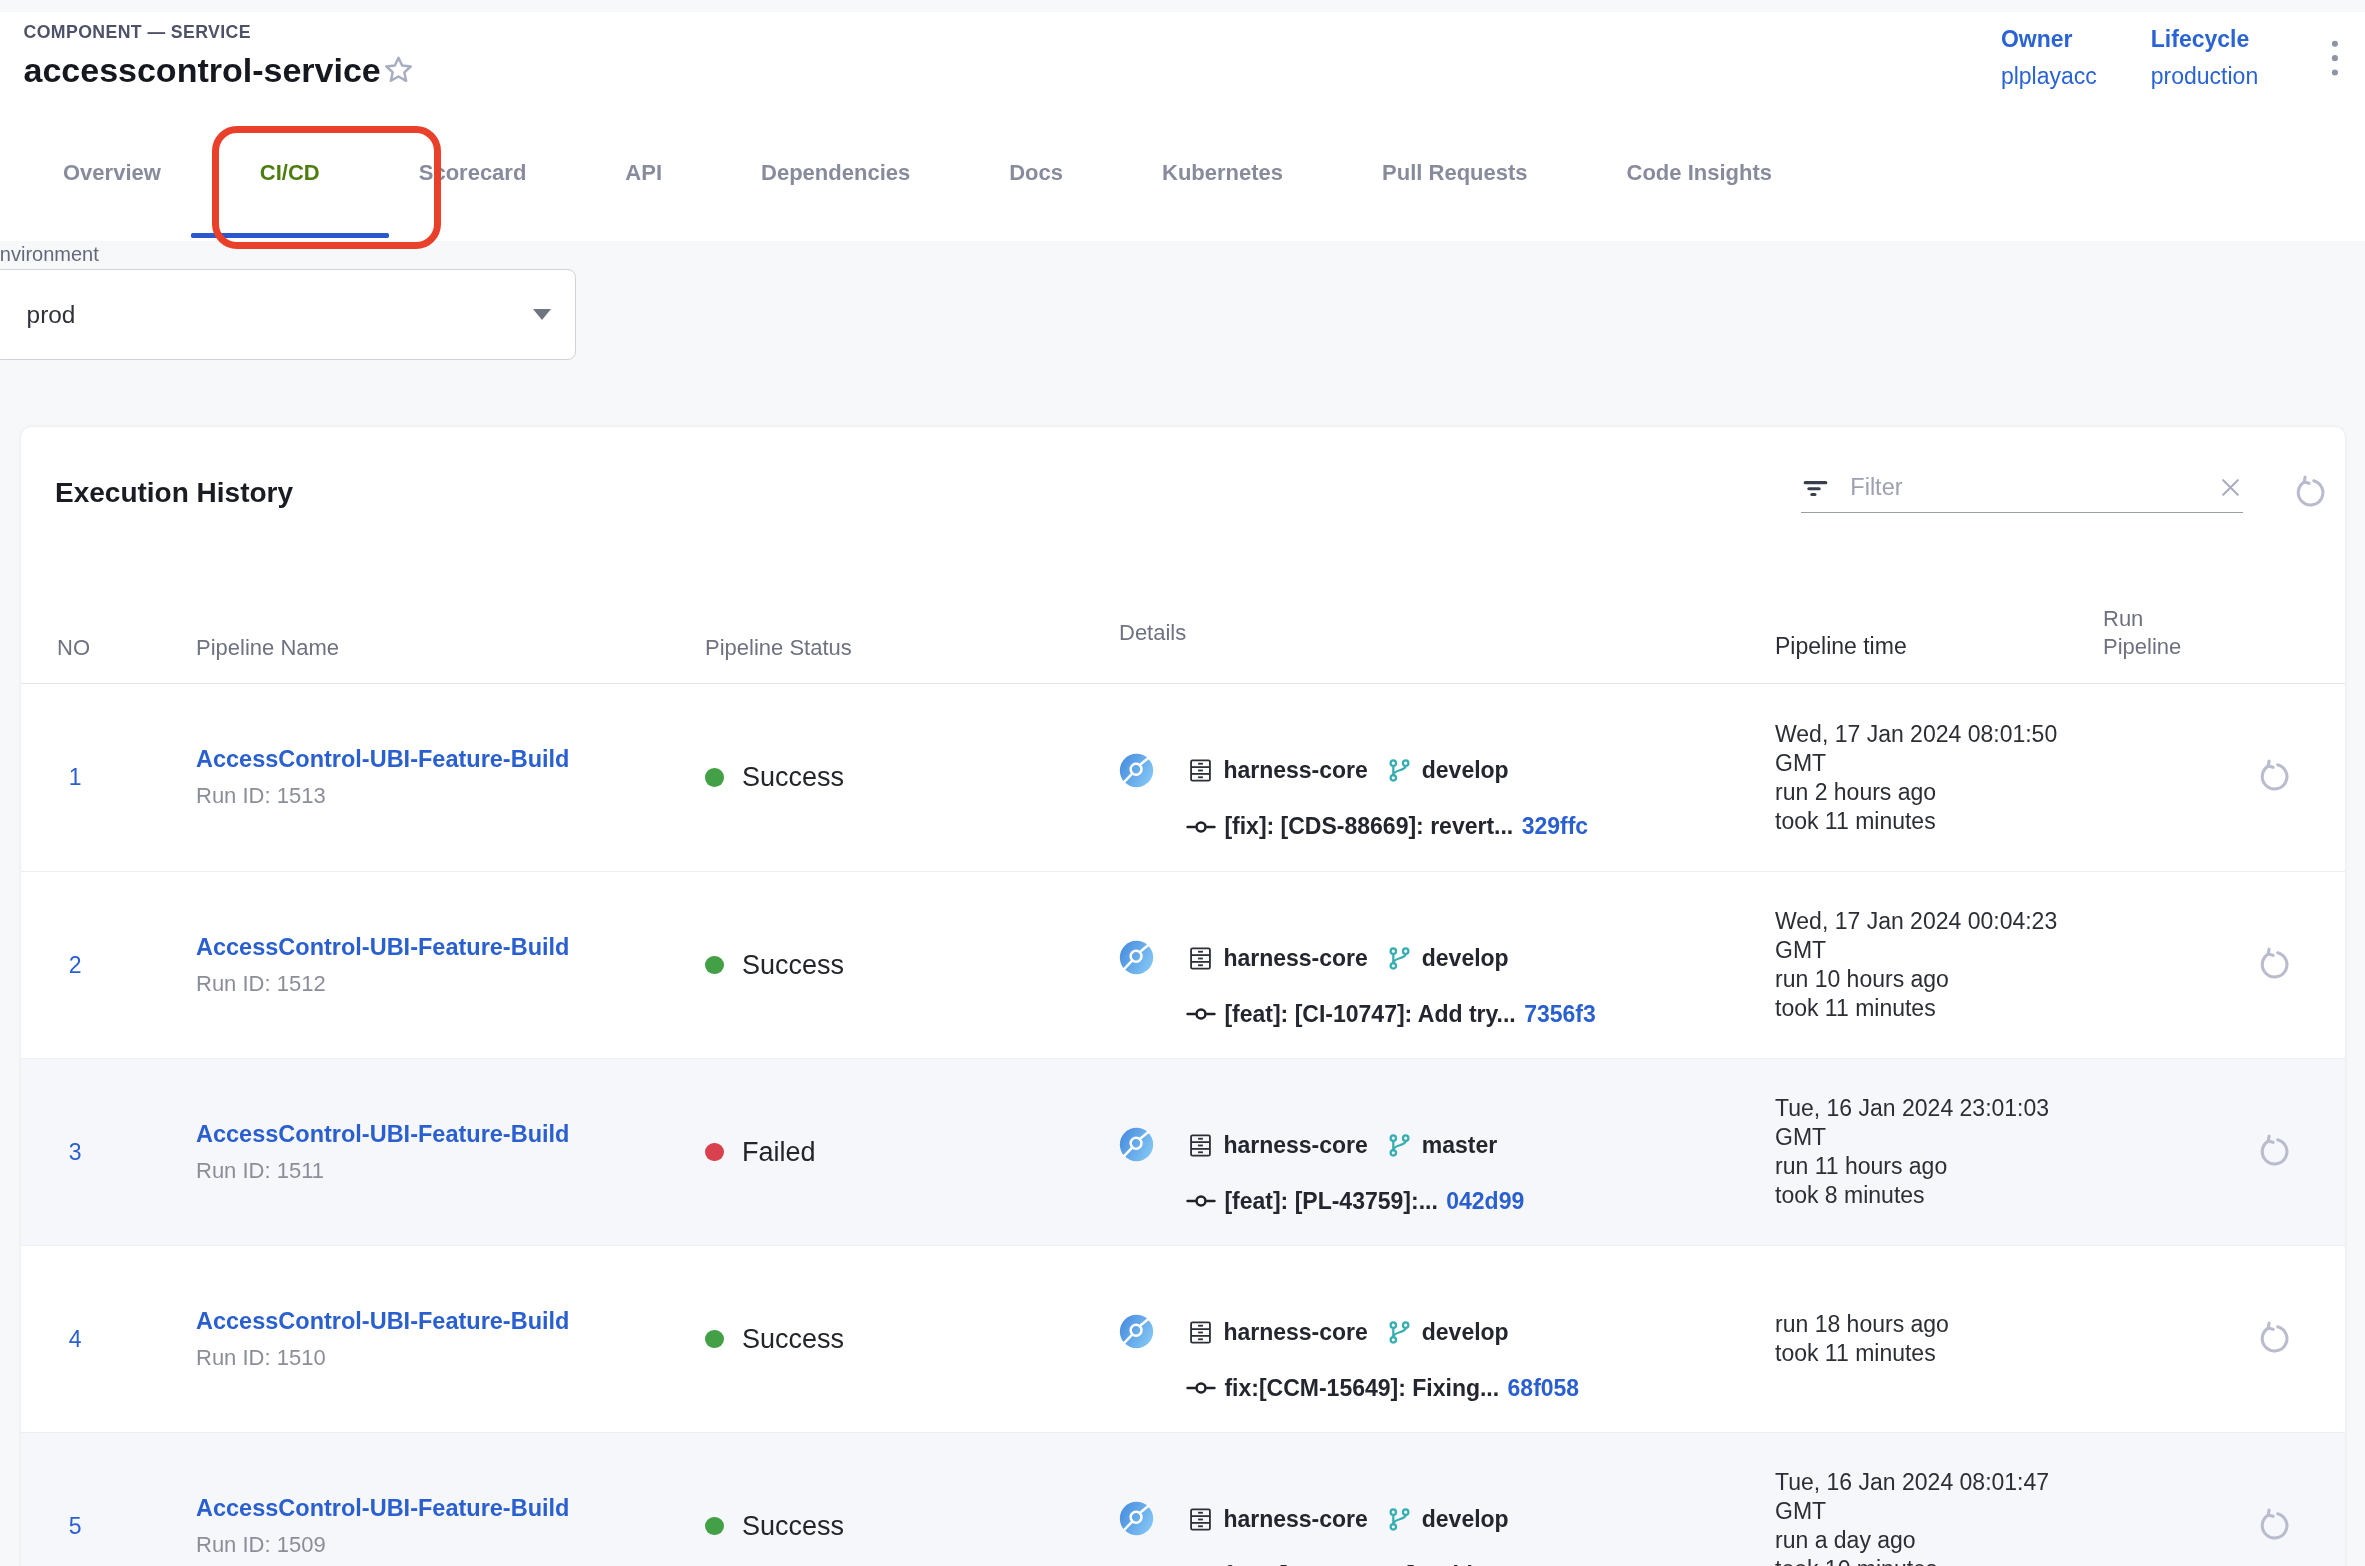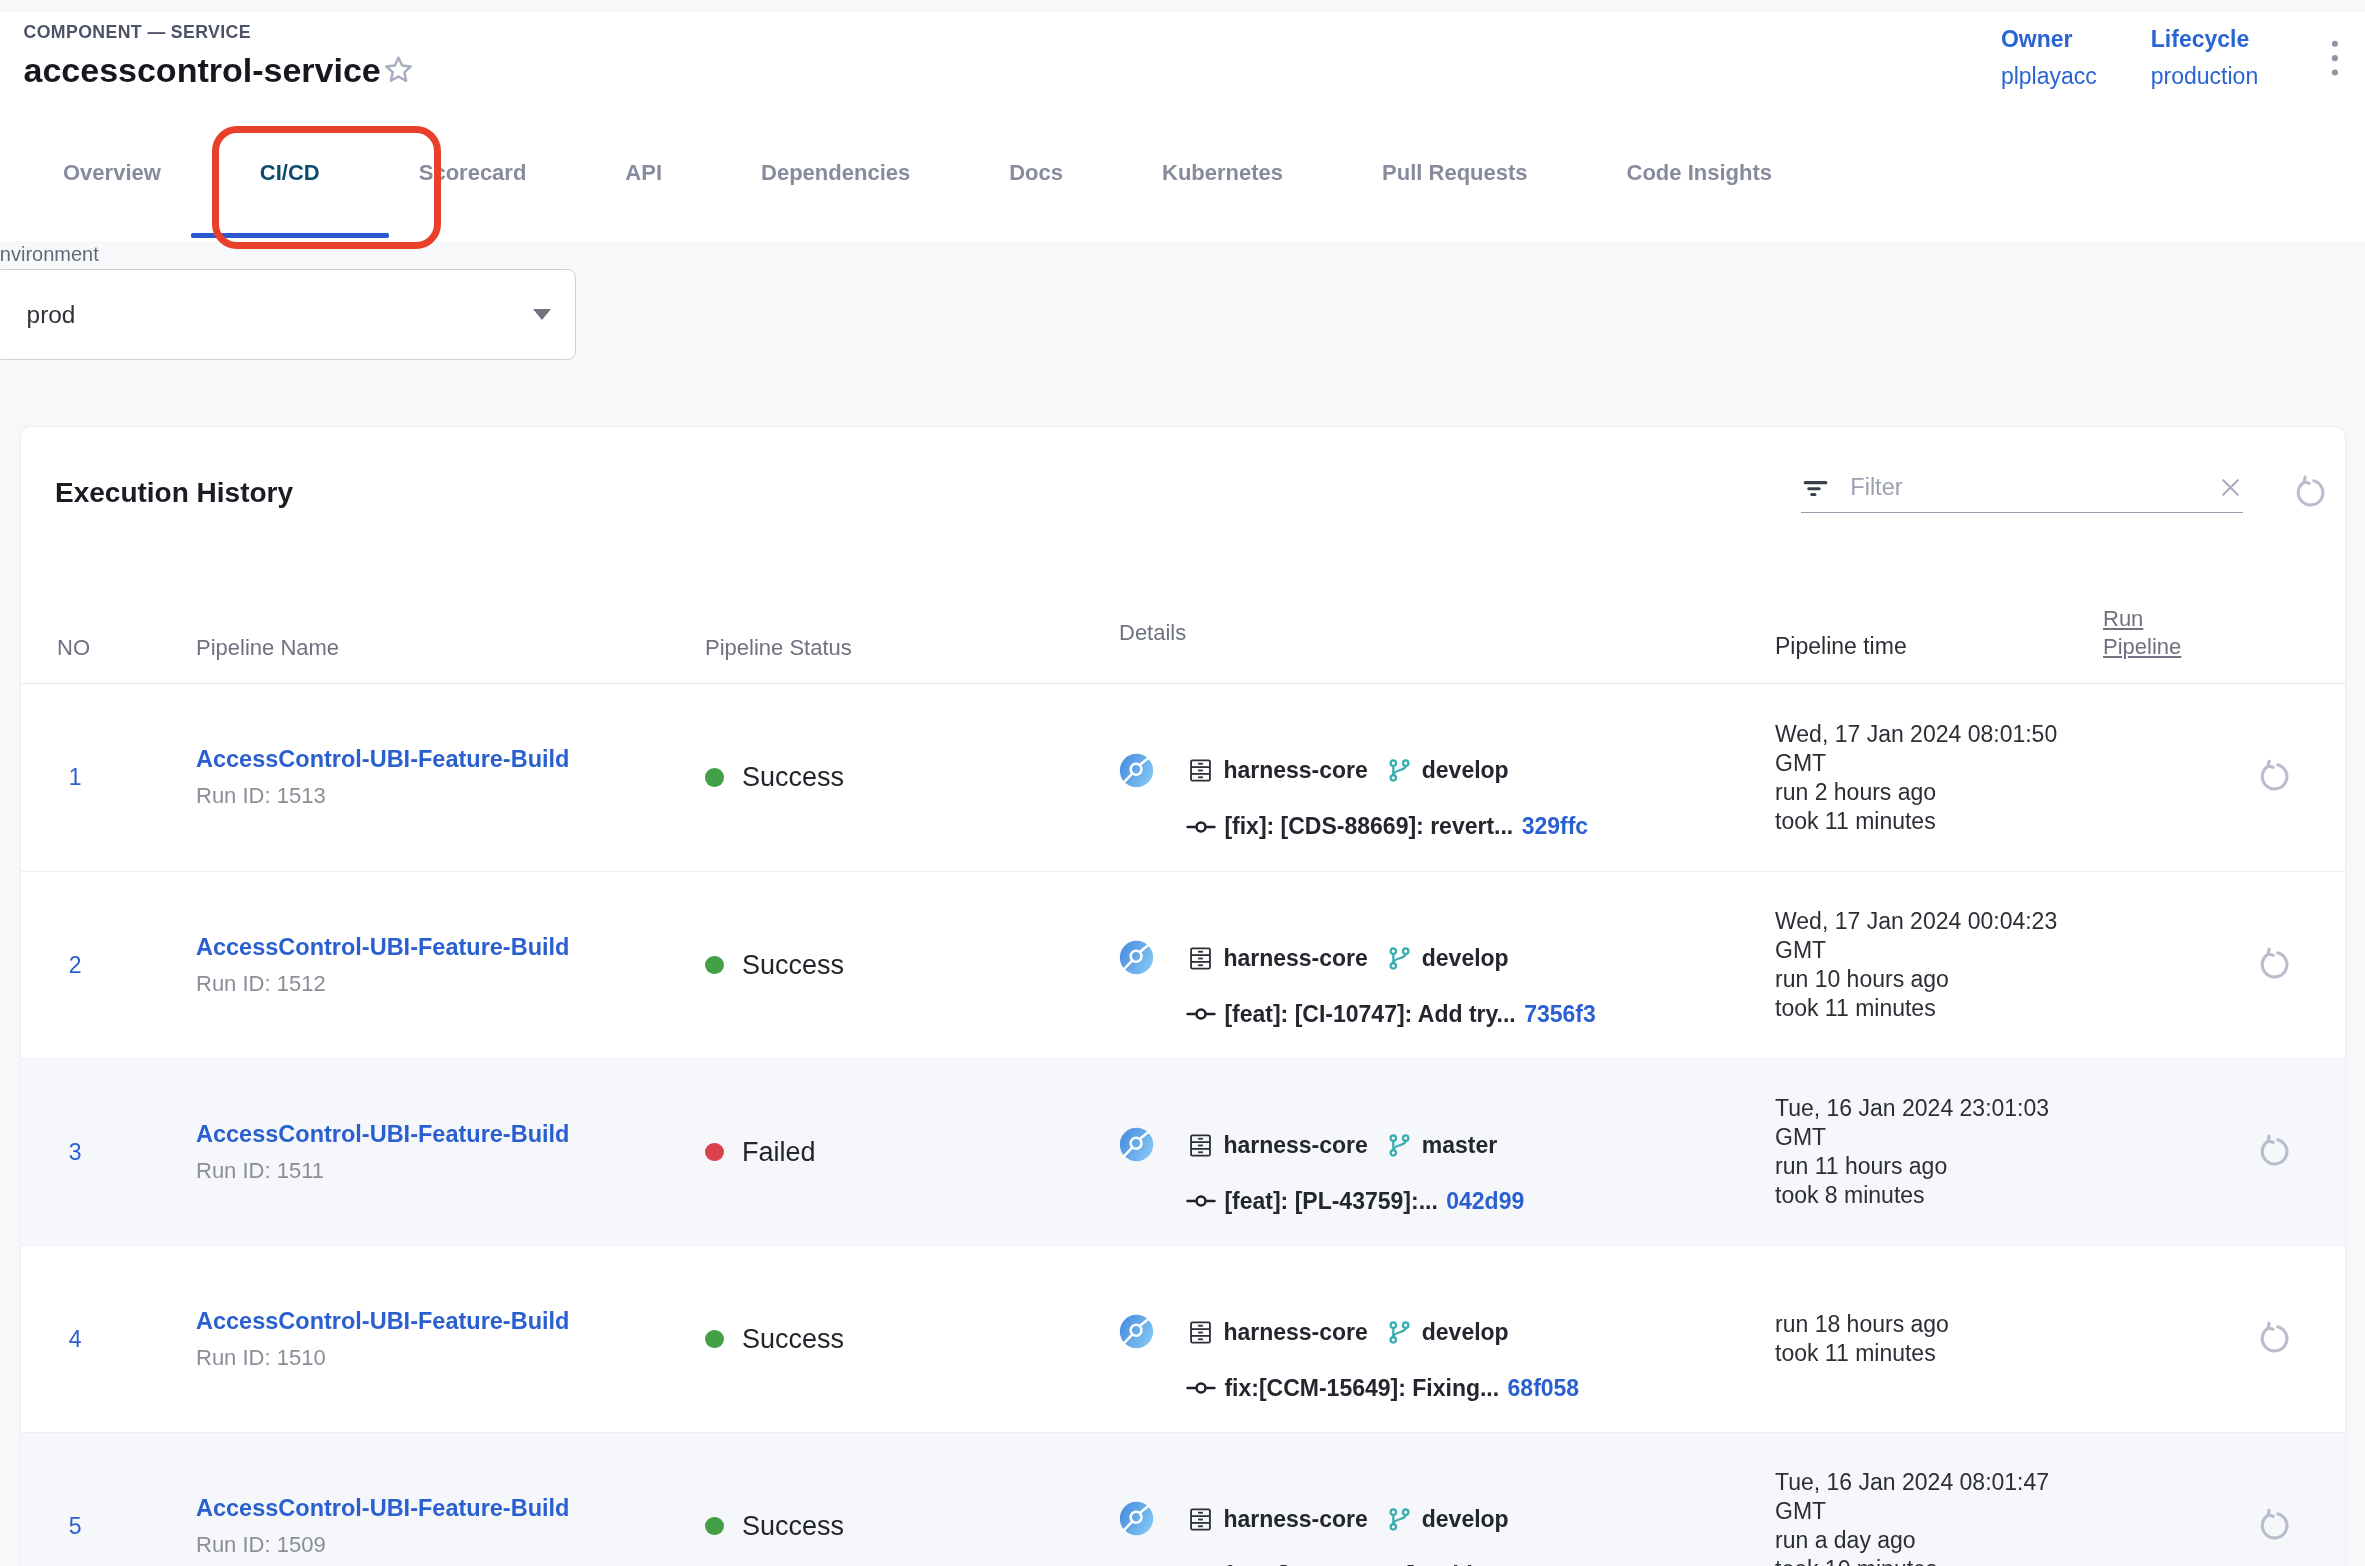--- a/index.html
+++ b/index.html
@@ -19,21 +19,21 @@
   .meta-block { display: flex; align-items: flex-start; gap: 54px; padding-top: 13.5px; }
   .meta-label { font-size: 23px; font-weight: 700; color: #2a63d4; }
   .meta-value { font-size: 23px; color: #2a63d4; margin-top: 10px; display: block; text-decoration: none; }
   .kebab { margin-left: 17px; padding-top: 11.8px; cursor: pointer; }
 
   
   .tabs { position: absolute; top: 105px; left: 0; right: 0; height: 136px; background: #fff;
           display: flex; align-items: stretch; gap: 99px; padding-left: 63px; }
   .tab { display: flex; align-items: center; position: relative; font-size: 22px; font-weight: 600;
          color: #878b9c; cursor: pointer; white-space: nowrap; }
-  .tab.active { color: #0c4a6e; }
+  .tab.active { color: #4d7c0f; }
   .tab.active::after { content: ""; position: absolute; left: 50%; transform: translateX(-50%);
          bottom: 3.4px; width: 198px; height: 5px; background: #2b57cf; border-radius: 1.7px; }
 
   
   .annotation { position: absolute; left: 212px; top: 126px; width: 229px; height: 123px;
          border: 7.6px solid #e8402a; border-radius: 25px; z-index: 20; pointer-events: none; }
 
   
   .content { position: absolute; top: 241px; left: 0; right: 0; bottom: 0; background: #f7f8fa; overflow: hidden; }
   .env-label { position: absolute; left: -13.5px; top: 1.7px; font-size: 20px; color: #63687a; }
@@ -79,21 +79,21 @@
   .status-label { font-size: 27px; color: #22252b; margin-left: 18.5px; }
   .col-details { display: flex; align-items: flex-start; gap: 32px; padding-top: 42px;
                  align-self: center; }
   .detail-lines { display: flex; flex-direction: column; gap: 27px; font-weight: bold; }
   .detail-line { display: flex; align-items: center; height: 29px; font-size: 23px; color: #23262e; }
   .detail-line .d-icon { display: inline-flex; margin-right: 8.4px; }
   .branch-wrap { display: inline-flex; align-items: center; margin-left: 18.5px; }
   .commit-sha { color: #2a5fd0; text-decoration: none; margin-left: 8.4px; cursor: pointer; }
   .trigger-avatar { margin-top: -3.4px; flex: none; display: inline-flex; }
   .col-time { font-size: 23px; line-height: 29px; color: #2b2e35; }
-  .col-run { display: flex; justify-content: flex-end; padding-right: 29px; text-decoration: underline; }
+  .col-run { display: flex; justify-content: flex-end; padding-right: 29px; }
 </style>
 </head>
 <body>
 
 <div class="screen">
 
   <header class="topbar">
     <div class="title-block">
       <div class="kicker">COMPONENT — SERVICE</div>
       <div class="title-row">

